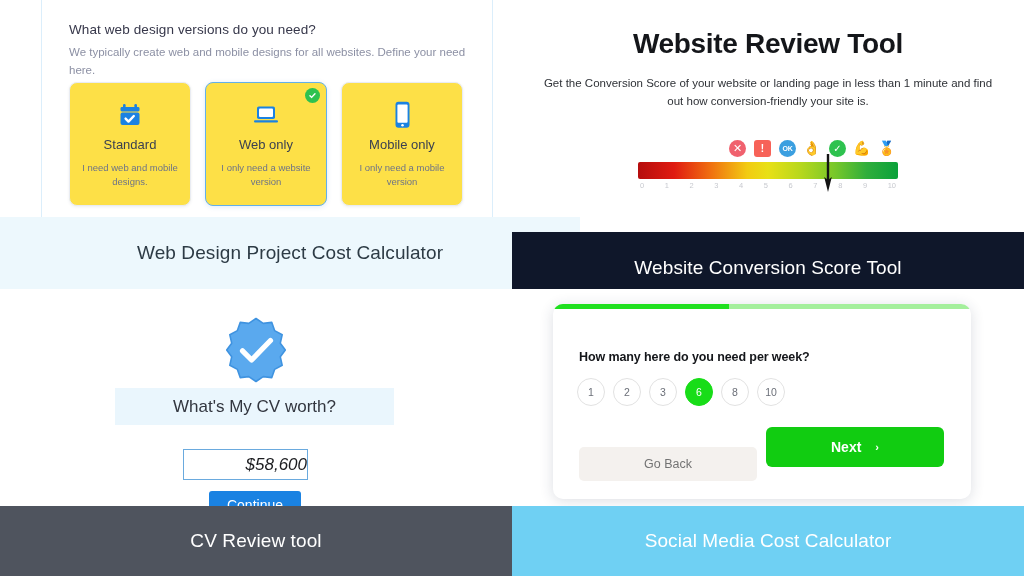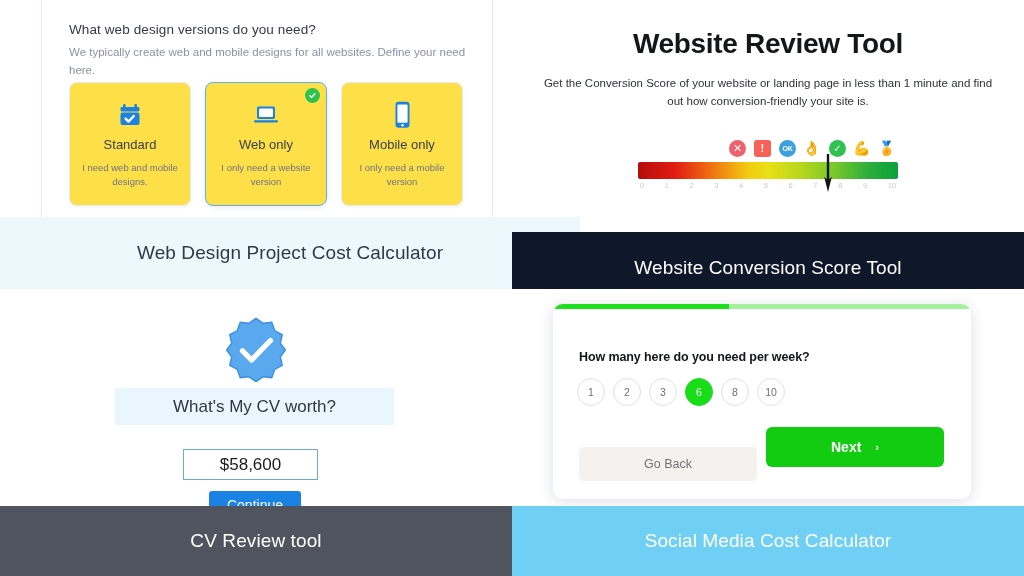--- a/index.html
+++ b/index.html
@@ -72,23 +72,23 @@
                  #e8e016 50%, #b9d81c 62%, #76c72a 76%, #2fae3c 88%, #0aa13a 100%); }
   .scale-nums { display:flex; justify-content:space-between; width:260px;
                 padding:2px 2px 0 2px; font-size:7.5px; color:#c7c9cf; }
   .scale-needle { position:absolute; left:169px; top:154px; width:12px; height:38px; }
 
   
   .cv-badge { position:absolute; left:222px; top:316px; width:68px; height:68px; }
   .cv-band { position:absolute; left:115px; top:388px; width:279px; height:37px;
              background:#eaf6fd; display:flex; align-items:center; justify-content:center; }
   .cv-band span { font-size:17px; color:#32363f; }
-  .cv-amount { position:absolute; left:183px; top:449px; width:135px; height:31px;
+  .cv-amount { position:absolute; left:183px; top:449px; width:125px; height:31px;
                border:1px solid #6aaade; background:#fff;
-               display:flex; align-items:center; justify-content:center; }
+               display:flex; align-items:center; justify-content:flex-end;font-style:italic; }
   .cv-amount span { font-size:17px; color:#1c1d20; }
   .cv-continue { position:absolute; left:209px; top:491px; width:92px; height:28px;
                  background:#1a82e2; border-radius:3px;
                  display:flex; align-items:flex-start; justify-content:center;
                  padding-top:6px; overflow:hidden; }
   .cv-continue span { font-size:14px; color:#ffffff; }
 
   
   .sm-card { position:absolute; left:553px; top:304px; width:418px; height:195px;
              background:#fff; border-radius:10px;

